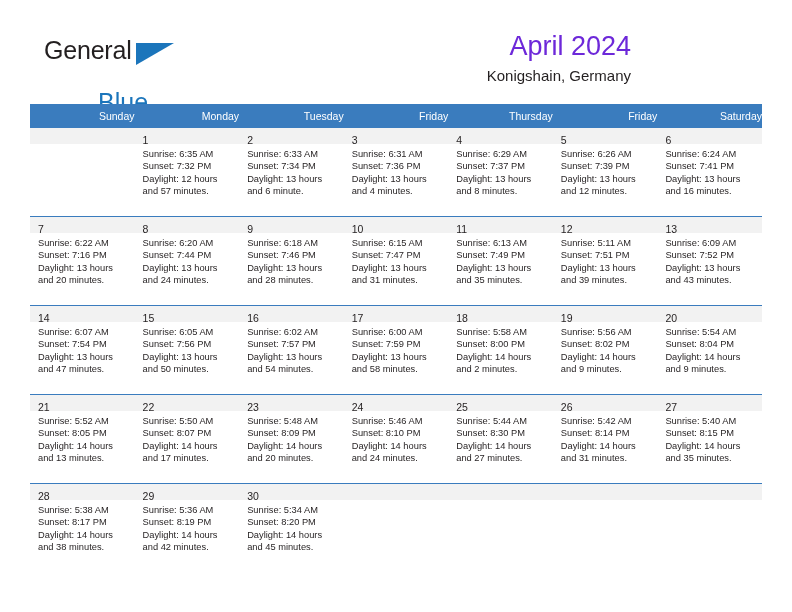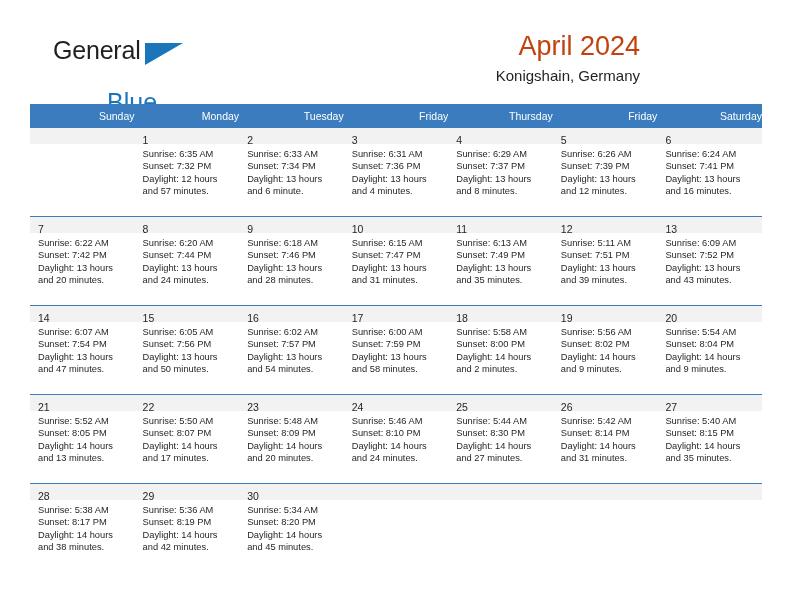--- a/index.html
+++ b/index.html
@@ -17,21 +17,21 @@
   .page {
     position: relative;
     width: 792px;
     height: 612px;
     box-sizing: border-box;
   }
 
   
   .header {
     position: absolute;
-    left: 17px; top: 0;
+    left: 8px; top: 0;
     width: 659px;
     height: 100px;
   }
   .logo {
     position: absolute;
     left: 36px;
     top: 36px;
     width: 200px;
     height: 54px;
   }
@@ -64,21 +64,21 @@
   }
 
   .title-block {
     position: absolute;
     right: 36px;
     top: 30px;
     text-align: right;
   }
   .cal-title {
     font-size: 27px;
-    color: #c2410c;
+    color: #6d28d9;
     line-height: 32px;
     font-weight: normal;
     white-space: nowrap;
   }
   .cal-subtitle {
     font-size: 15px;
     color: #231f20;
     line-height: 20px;
     margin-top: 4px;
     white-space: nowrap;
@@ -253,21 +253,21 @@
               </div>
             </div>
           </td>
         </tr>
         <tr class="week-row">
           <td>
             <div class="cell">
               <div class="day-num-band"><span class="day-num">7</span></div>
               <div class="lines">
                 <div>Sunrise: 6:22 AM</div>
-                <div>Sunset: 7:42 PM</div>
+                <div>Sunset: 7:16 PM</div>
                 <div>Daylight: 13 hours</div>
                 <div>and 20 minutes.</div>
               </div>
             </div>
           </td>
           <td>
             <div class="cell">
               <div class="day-num-band"><span class="day-num">8</span></div>
               <div class="lines">
                 <div>Sunrise: 6:20 AM</div>

